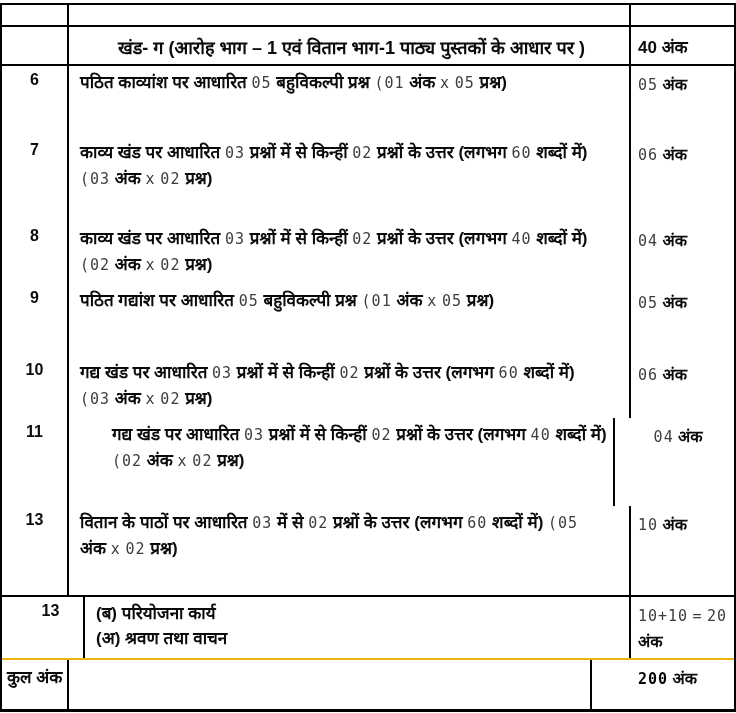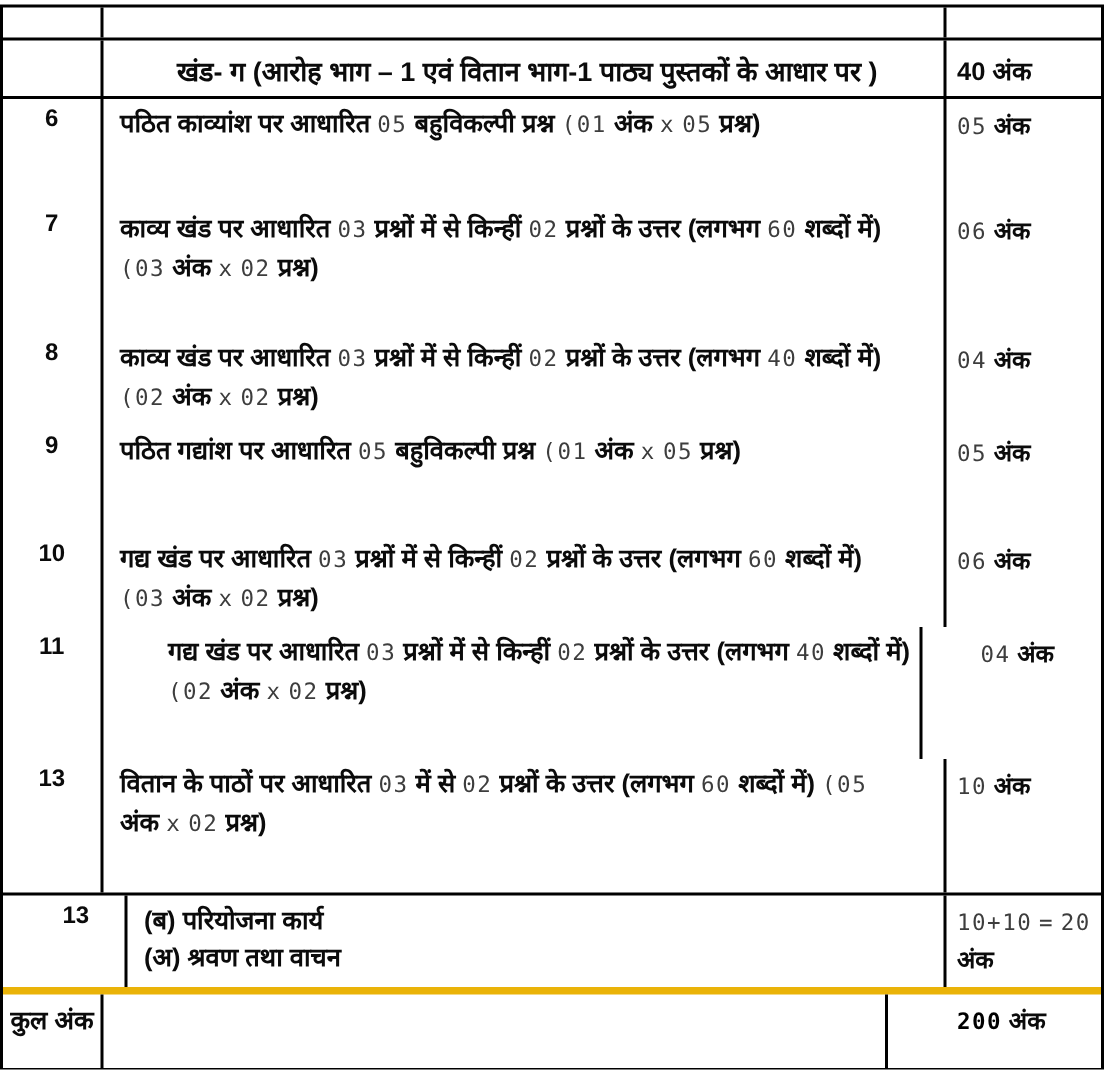--- a/index.html
+++ b/index.html
@@ -19,21 +19,21 @@
       font-weight:bold;font-size:16px;text-align:center;padding-top:5px;}
   .c2{flex:1;border-right:2px solid #000;box-sizing:border-box;
       padding:4px 6px 0 11px;}
   .c3{width:103px;flex:none;box-sizing:border-box;
       padding:6px 2px 0 7px;font-size:16px;font-weight:bold;}
   .r-empty{height:20px;}
   .r-head{height:37px;border-top:2px solid #000;border-bottom:2px solid #000;}
   .r-head .c2{text-align:center;font-size:18px;font-weight:bold;padding-top:8px;}
   .r-head .c3{font-size:17px;padding-top:8px;}
   .r13{border-top:2px solid #000;height:61px;padding-left:16px;}
-  .r-total{border-top:5px solid #eab308;height:49px;gap:39px;}
+  .r-total{border-top:2px solid #eab308;height:49px;gap:39px;}
   .r-total .c1{font-size:17px;text-align:left;padding:6px 2px 0 5px;line-height:23px;}
   .h70{height:70px;} .h86{height:86px;} .h62{height:62px;}
   .h72{height:72px;} .h88{height:88px;gap:32px;} .h89{height:89px;}
   .line{font-size:17px;font-weight:bold;line-height:25px;white-space:nowrap;}
   .r13 .line{white-space:normal;}
   .num{
     font-family:"DejaVu Sans Mono","Liberation Mono",monospace;
     font-weight:normal;color:#3d3d3d;font-size:15px;letter-spacing:1px;margin-top:28px;
   }
   .c3.mixed{line-height:25px;}

